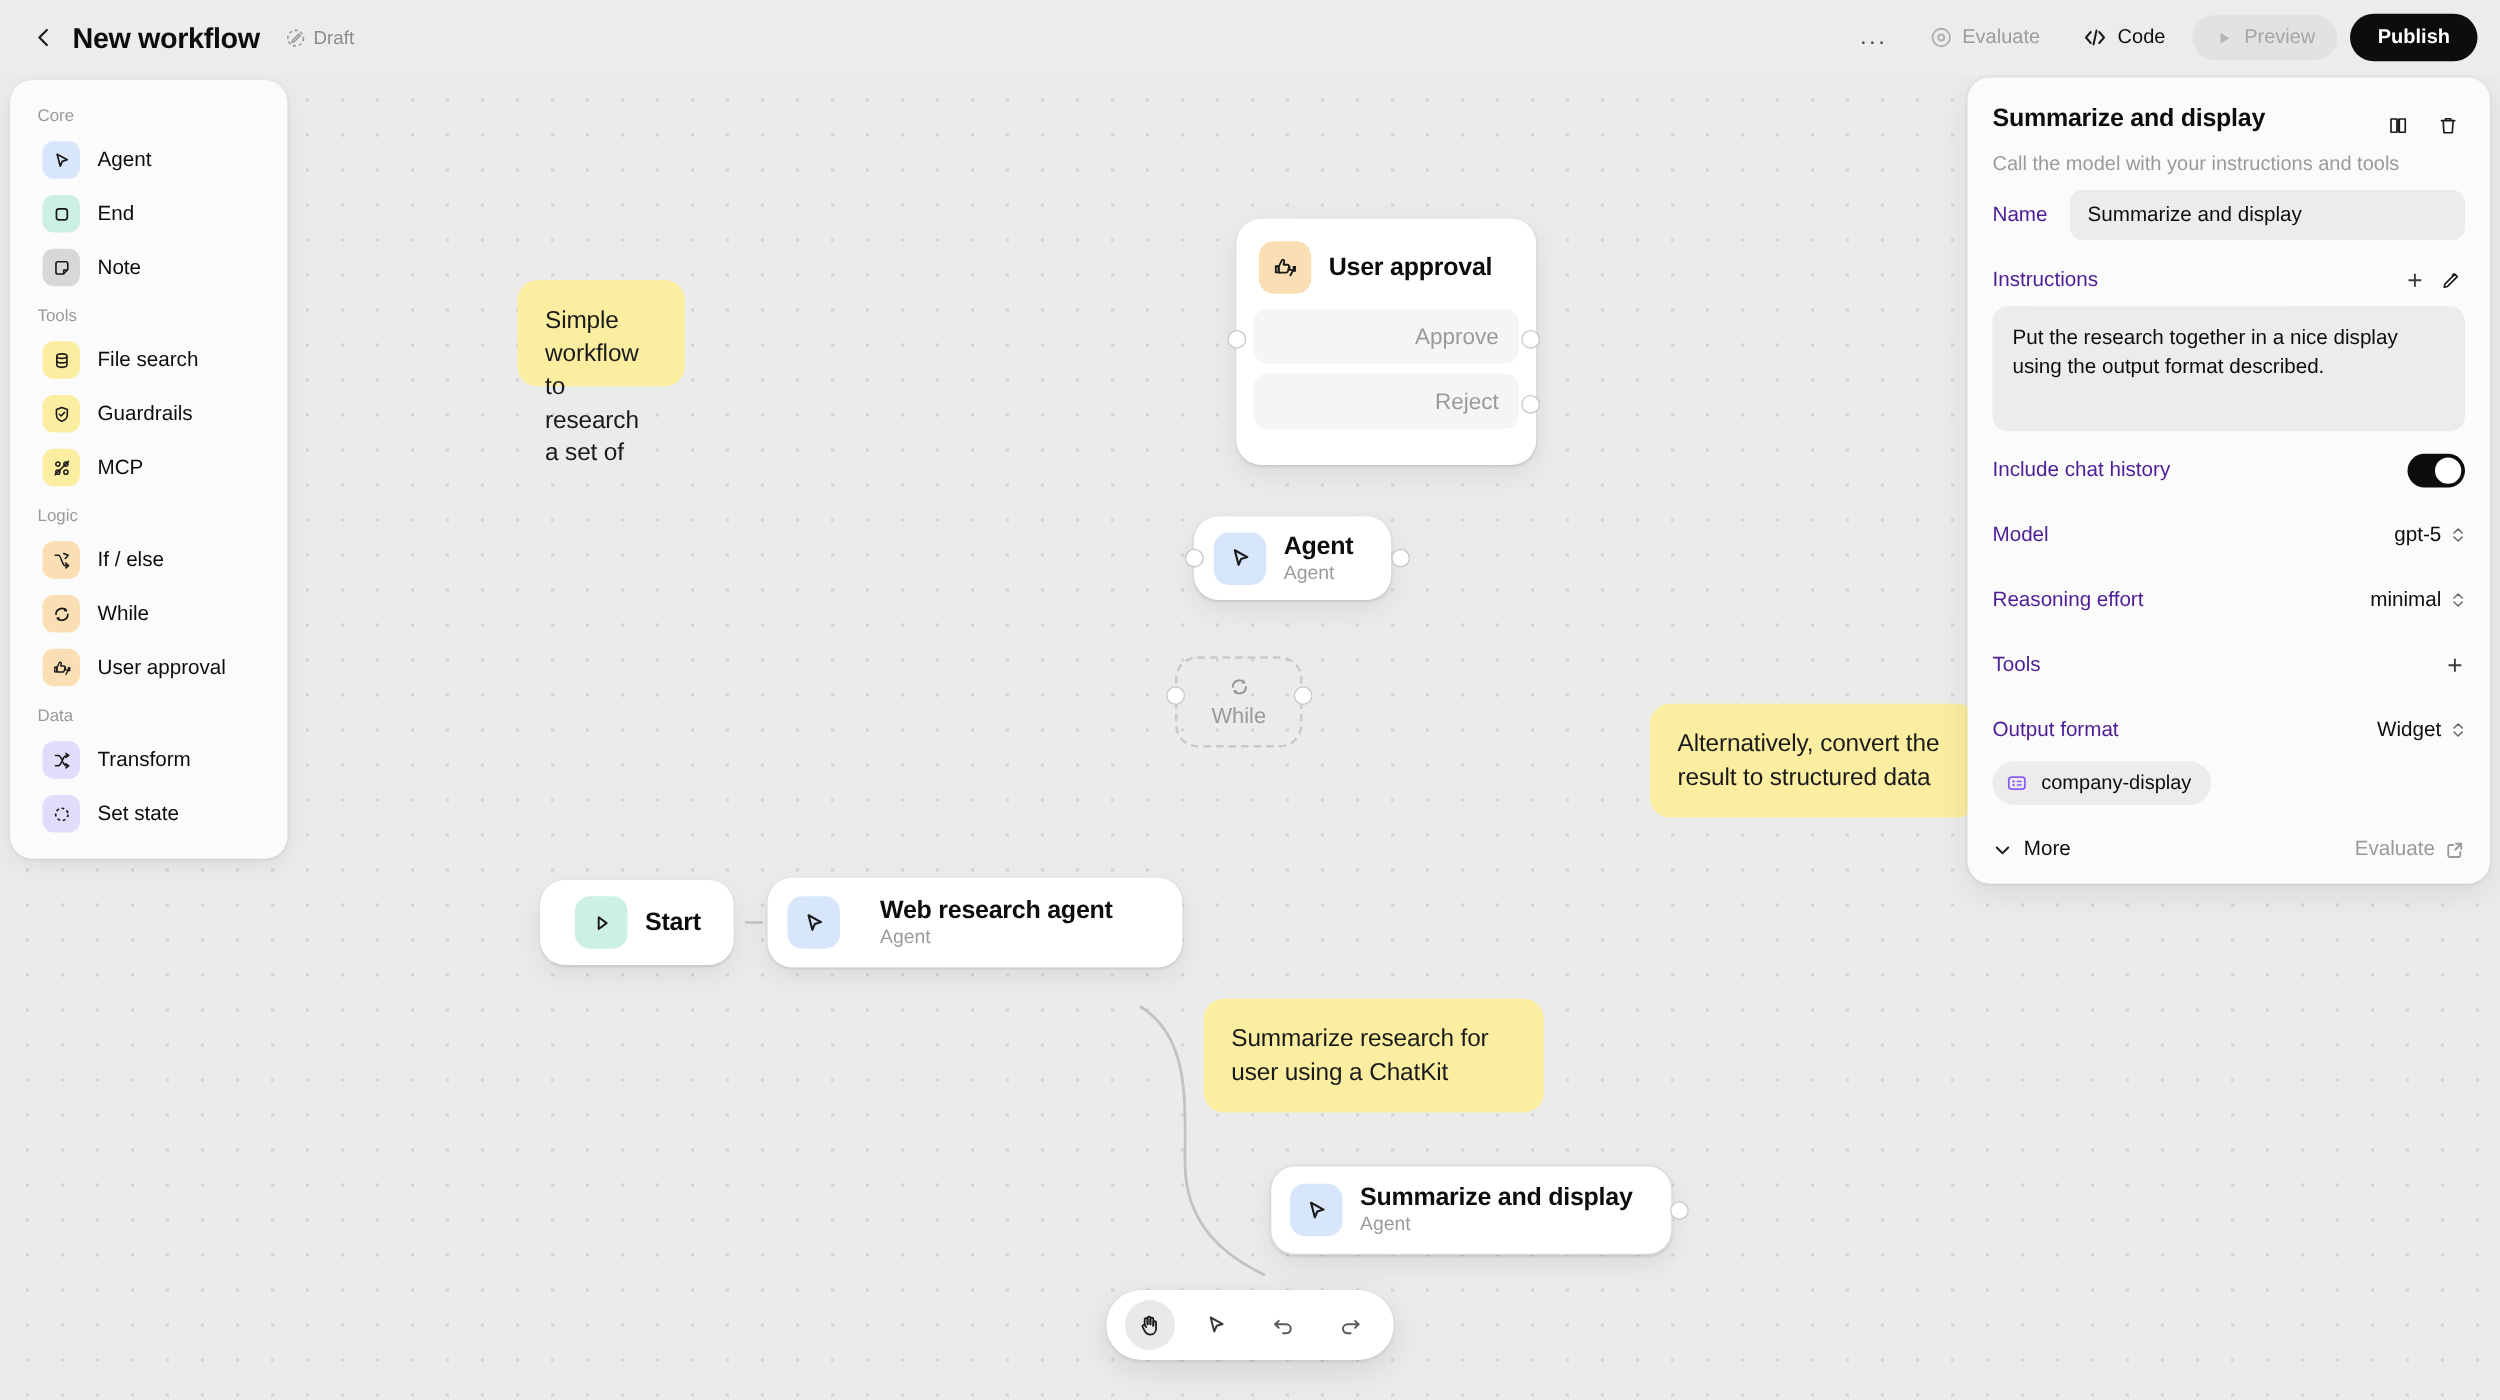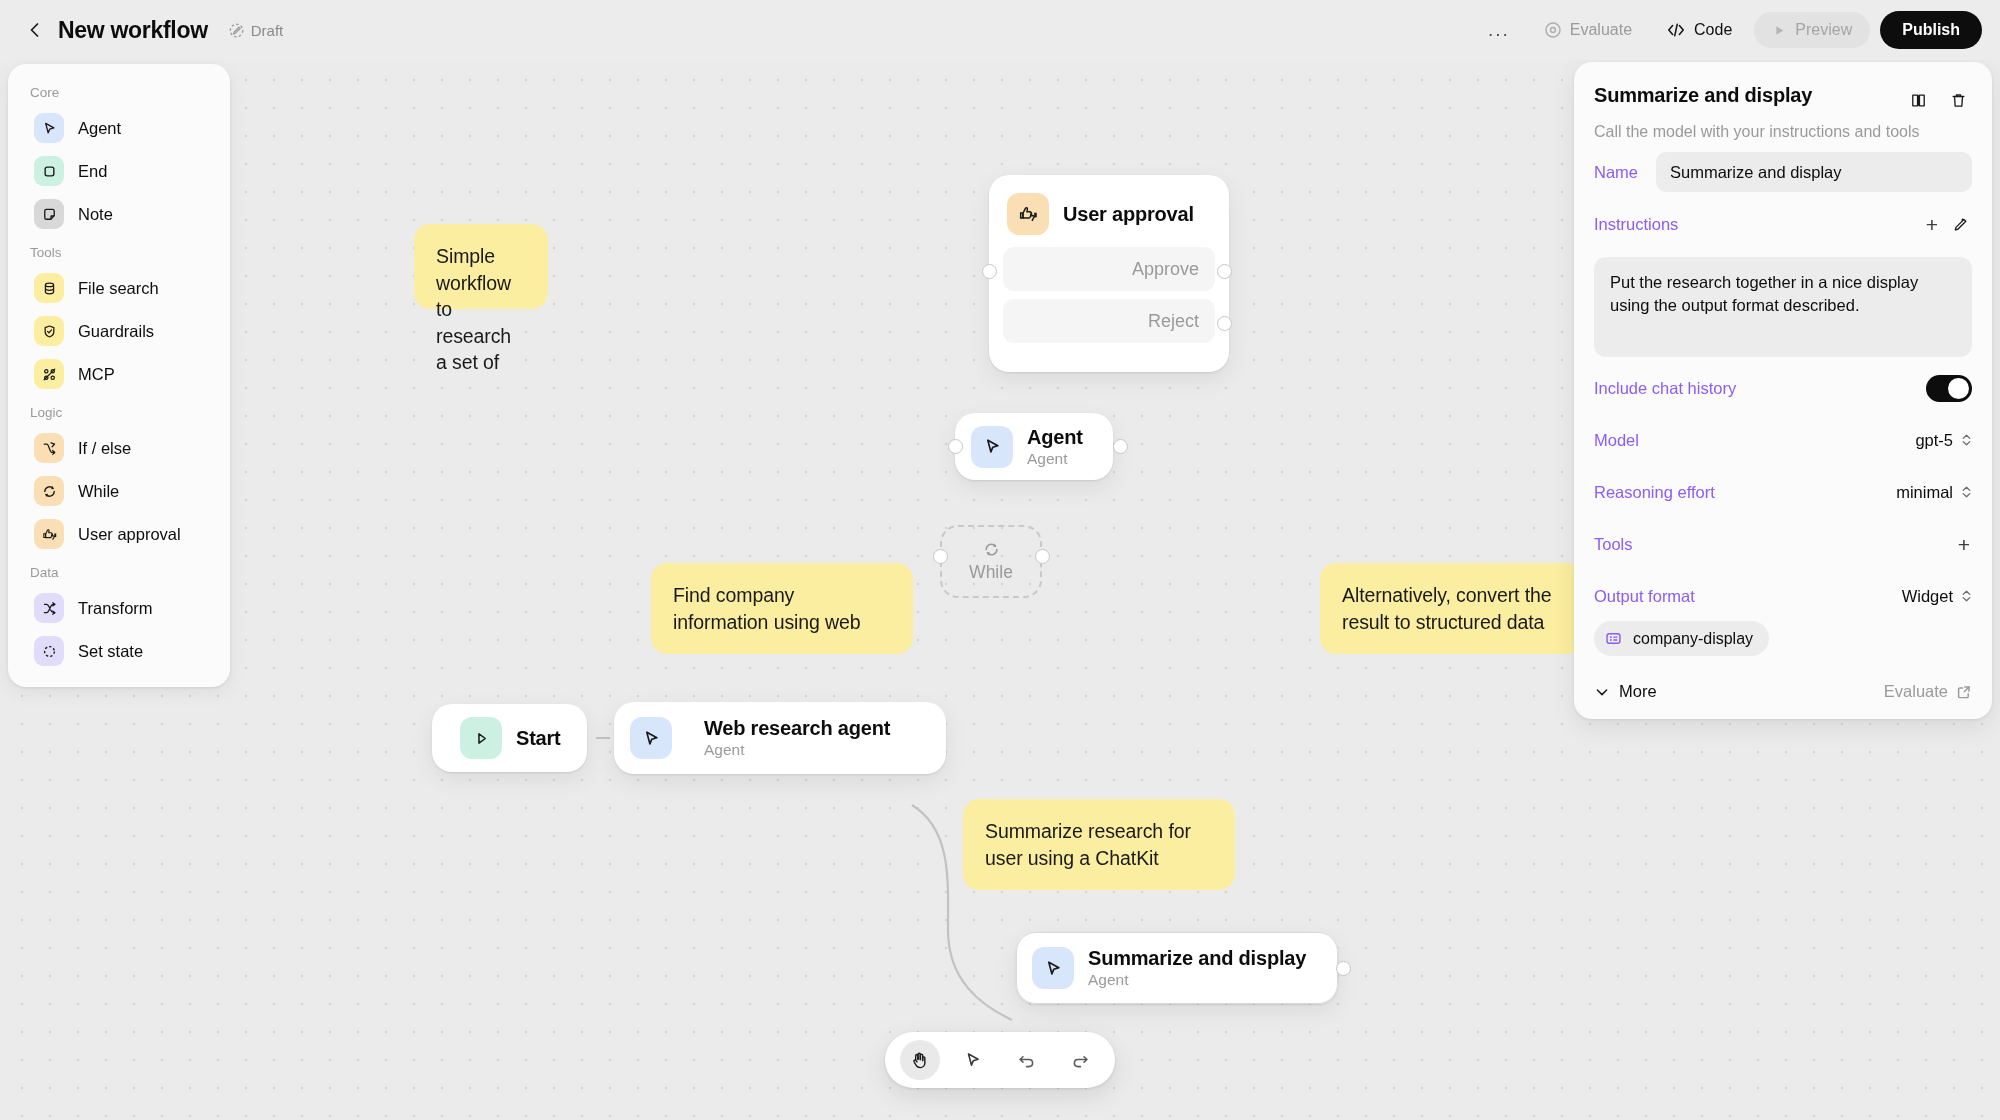--- a/index.html
+++ b/index.html
@@ -169,31 +169,31 @@
   .insp-subtitle { font-size: 16px; color: #9a9a9a; margin-top: 9px; }
   .insp-head-actions { margin-left: auto; display: flex; gap: 12px; padding-top: 2px; }
   .icon-btn {
     width: 28px; height: 28px; border-radius: 7px; cursor: pointer;
     display: flex; align-items: center; justify-content: center;
   }
 
   .row {
     display: flex; align-items: center; min-height: 42px; margin-top: 10px;
   }
-  .row-label { font-size: 16.5px; color: #8b5cf6; flex: 0 0 auto; }
+  .row-label { font-size: 16.5px; color: #4c1d95; flex: 0 0 auto; }
   .row-right { margin-left: auto; display: flex; align-items: center; gap: 8px; }
   .row-value { font-size: 16.5px; color: #0d0d0d; }
   .name-input {
     margin-left: 18px; flex: 1; background: #ececec; border: none; border-radius: 10px;
     height: 40px; padding: 0 14px; font-size: 16.5px; color: #0d0d0d;
     font-family: "Liberation Sans", sans-serif;
   }
   .instructions-box {
     background: #ececec; border-radius: 12px; min-height: 100px; padding: 14px 16px;
-    font-size: 16.5px; line-height: 1.38; color: #0d0d0d; margin-top: 16px;
+    font-size: 16.5px; line-height: 1.38; color: #0d0d0d; margin-top: 4px;
     cursor: text;
   }
   .toggle {
     width: 46px; height: 27px; border-radius: 999px; background: #0d0d0d;
     position: relative; cursor: pointer;
   }
   .toggle .knob {
     position: absolute; width: 21px; height: 21px; border-radius: 50%;
     background: #ffffff; top: 3px; right: 3px;
   }
@@ -402,21 +402,20 @@
       <div class="pal-ico" style="background:#e2dcfb">
         <svg width="17" height="17" viewBox="0 0 18 18" fill="none">
           <circle cx="9" cy="9" r="5.2" stroke="#1a1a1a" stroke-width="1.45" stroke-dasharray="2.5 2.2" fill="none"></circle>
         </svg>
       </div>
       <div class="pal-label">Set state</div>
     </div>
   </div>
 
   <div class="note" id="note-simple">Simple workflow to research a set of</div>
-  <div class="note" id="note-find">Find company information using web</div>
   <div class="note" id="note-alt">
     <span>Alternatively, convert the result to structured data</span>
     <span class="note-dot"></span>
   </div>
   <div class="note" id="note-summ">Summarize research for user using a ChatKit</div>
 
   <div class="node" id="node-user-approval">
     <div class="ua-head">
       <div class="node-ico" style="background:#fbdfb4">
         <svg width="22" height="22" viewBox="0 0 18 18" fill="none">

